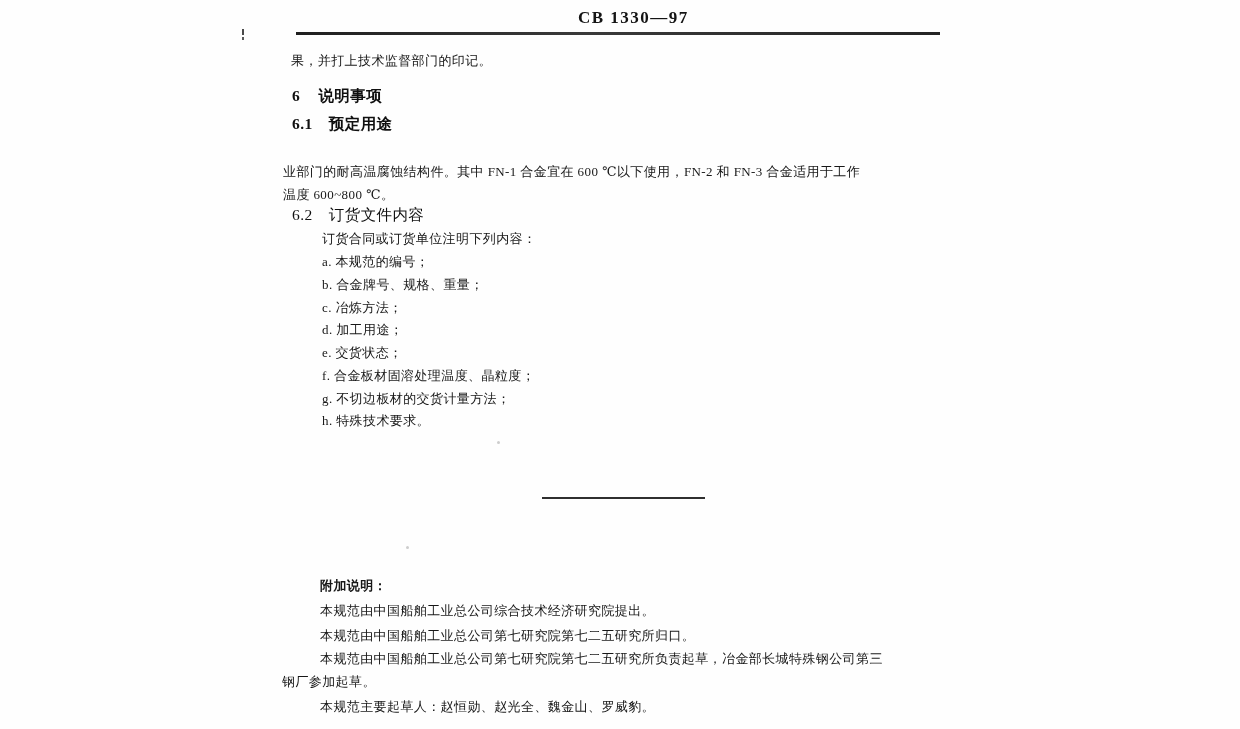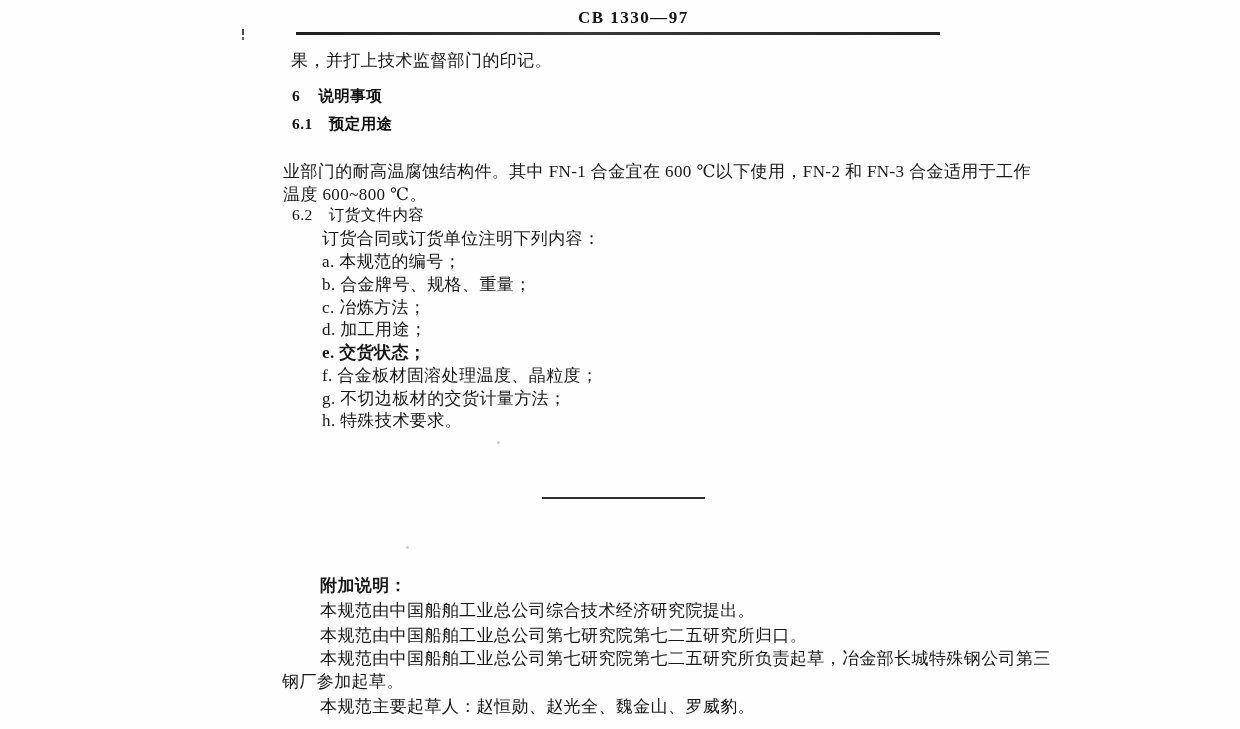--- a/index.html
+++ b/index.html
@@ -7,21 +7,21 @@
     position:relative;
     width:1240px;height:729px;
     background:#fefefe;
     overflow:hidden;
     font-family:"Liberation Serif","DejaVu Serif",serif;
     color:#171717;
     padding-left:48px;
   }
   .line{
     position:absolute;
-    font-size:17px;
+    font-size:13px;
     line-height:20px;
     white-space:nowrap;
     letter-spacing:0.4px;
   }
   .std-num{
     position:absolute;
     top:8px;left:578px;
     font-size:17px;
     font-weight:bold;
     letter-spacing:1.5px;
@@ -83,21 +83,21 @@
   <div class="line heading subheading" style="top:205px;left:292px;font-weight:normal;">
     <span class="num">6.2</span>
     <span class="ttl">订货文件内容</span>
   </div>
   <div class="line" style="top:229px;left:322px;">订货合同或订货单位注明下列内容：</div>
 
   <div class="line" style="top:252px;left:322px;">a. 本规范的编号；</div>
   <div class="line" style="top:275px;left:322px;">b. 合金牌号、规格、重量；</div>
   <div class="line" style="top:298px;left:322px;text-align:right;">c. 冶炼方法；</div>
   <div class="line" style="top:320px;left:322px;">d. 加工用途；</div>
-  <div class="line" style="top:343px;left:322px;font-weight:bold;">e. 交货状态；</div>
+  <div class="line" style="top:343px;left:322px;">e. 交货状态；</div>
   <div class="line" style="top:366px;left:322px;">f. 合金板材固溶处理温度、晶粒度；</div>
   <div class="line" style="top:389px;left:322px;">g. 不切边板材的交货计量方法；</div>
   <div class="line" style="top:411px;left:322px;">h. 特殊技术要求。</div>
 
   <div class="speck speck-a"></div>
   <div class="speck speck-b"></div>
 
   <div class="rule rule-mid"></div>
 
   <div class="line" style="top:576px;left:320px;font-weight:bold;">附加说明：</div>

